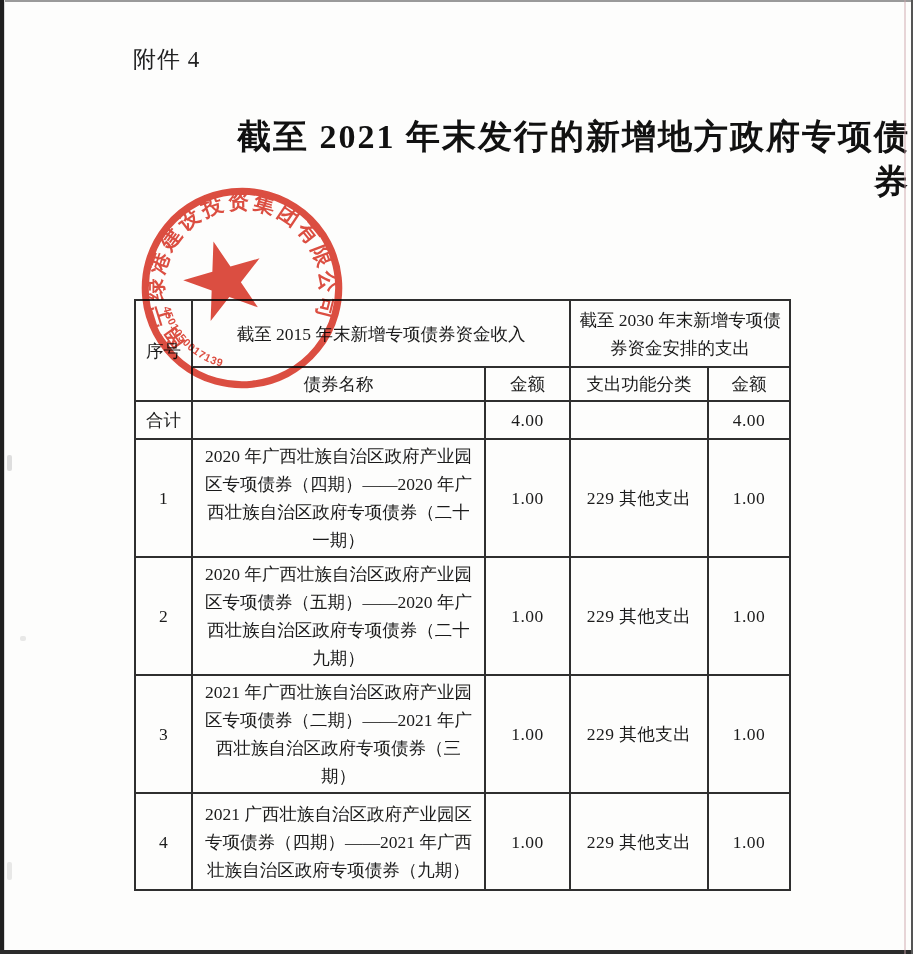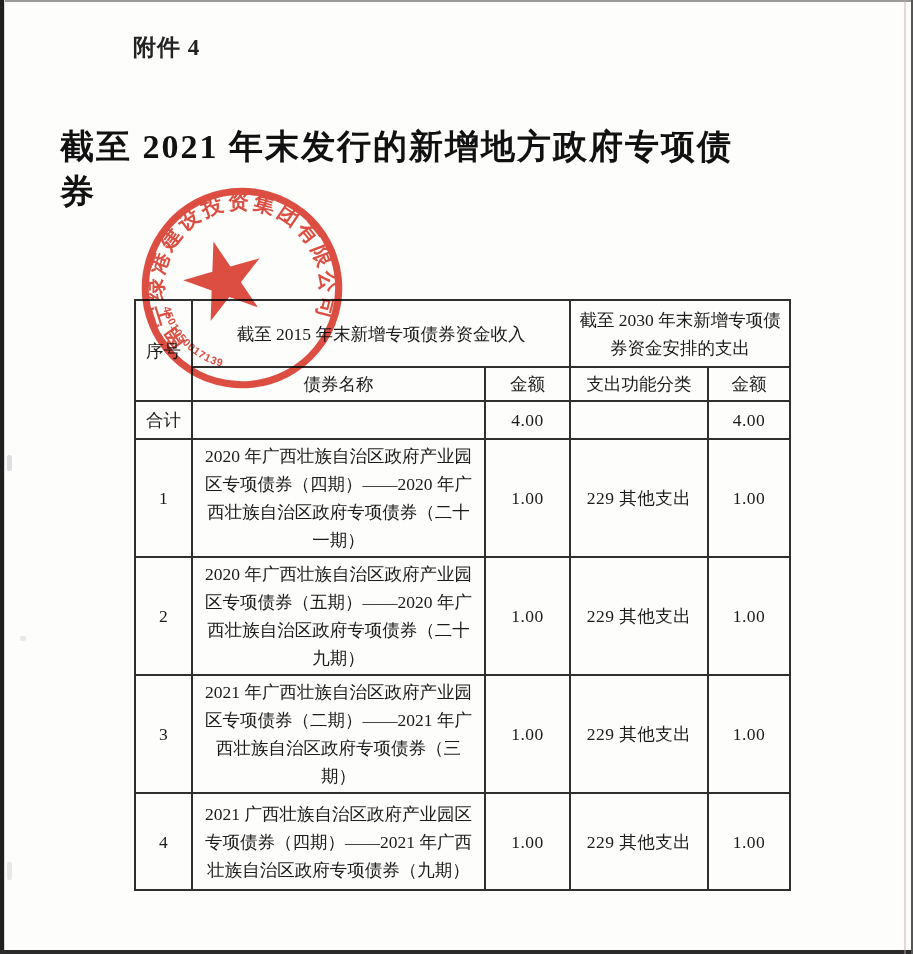--- a/index.html
+++ b/index.html
@@ -17,26 +17,26 @@
   .edge-bottom{left:0;top:950px;width:913px;height:4px;background:#2b2b2b;}
   .edge-right-faint{left:904px;top:0;width:2px;height:954px;background:rgba(205,165,170,0.45);}
   .edge-right-dark{left:911px;top:0;width:2px;height:954px;background:#555;}
   .smudge{position:absolute;background:#c9c9c9;opacity:.6;border-radius:2px;}
   .smudge-1{left:7px;top:455px;width:5px;height:16px;}
   .smudge-2{left:7px;top:862px;width:5px;height:18px;opacity:.4;}
   .smudge-3{left:20px;top:636px;width:6px;height:5px;opacity:.4;}
 
   
   .attachment{
-    position:absolute;left:133px;top:32px;
-    font-size:23px;letter-spacing:1px;color:#222;font-weight:bold;
+    position:absolute;left:133px;top:44px;
+    font-size:23px;letter-spacing:1px;color:#222;
   }
   .title-block{
-    position:absolute;left:60px;top:124px;width:850px;
-    text-align:left;font-weight:bold;color:#111;
+    position:absolute;left:60px;top:114px;width:850px;
+    text-align:right;font-weight:bold;color:#111;
   }
   .title-line{font-size:34px;line-height:45px;letter-spacing:2px;}
   .unit-note{
     position:absolute;left:500px;top:269px;width:290px;
     text-align:right;font-size:18px;color:#222;letter-spacing:1px;
   }
 
   
   table.doc-table{
     position:absolute;left:134px;top:299px;

